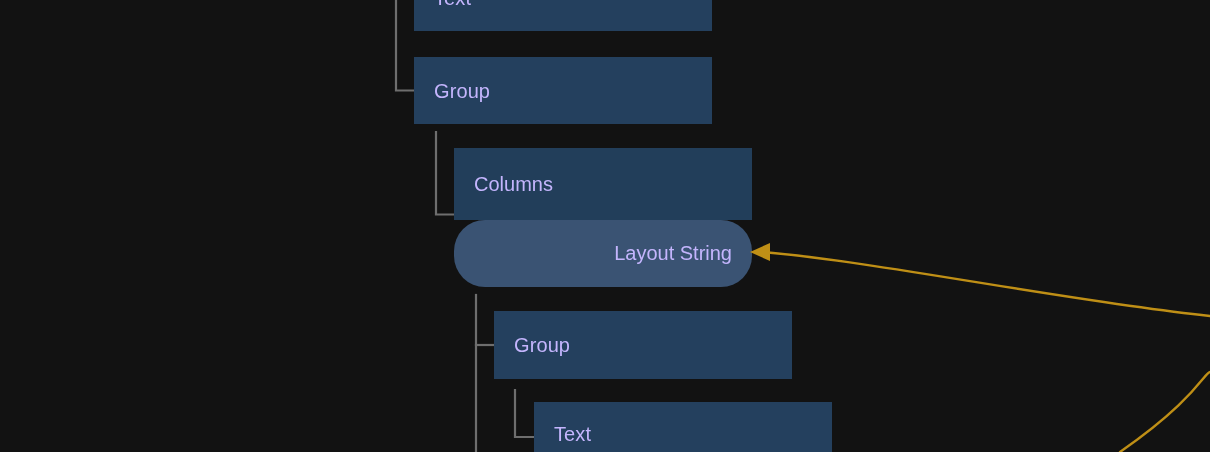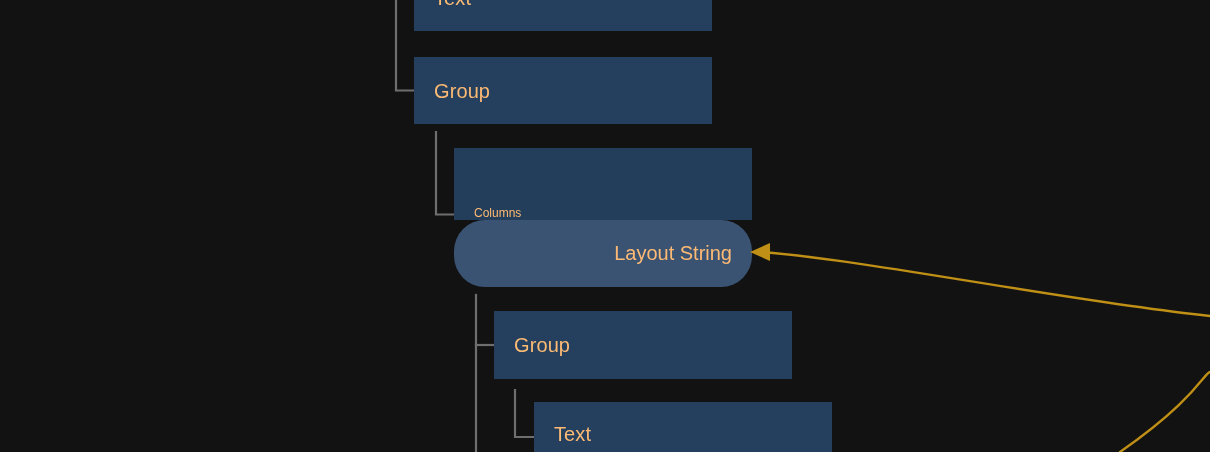--- a/index.html
+++ b/index.html
@@ -19,21 +19,21 @@
     height: 452px;
     background: #121212;
     overflow: hidden;
   }
 
   
   .node {
     position: absolute;
     box-sizing: border-box;
     background: #24405e;
-    color: #fdba74;
+    color: #c4b5fd;
     display: flex;
     flex-direction: column;
     justify-content: flex-end;
   }
   .node-header {
     display: flex;
     align-items: center;
     height: 100%;
     padding: 0 20px;
     font-size: 20px;
@@ -49,23 +49,23 @@
   .node-compound {
     display: flex;
     flex-direction: column;
     justify-content: flex-start;
     background: transparent;
   }
   .node-title-band {
     background: #223e5a;
     height: 78px;
     display: flex;
-    align-items: flex-end;
+    align-items: center;
     padding: 0 20px;
-    font-size: 12px;
+    font-size: 20px;
     white-space: nowrap;
   }
   .node-prop-row {
     background: #3a5373;
     height: 72px;
     display: flex;
     align-items: center;
     justify-content: flex-end;
     padding: 0 20px;
     font-size: 20px;

